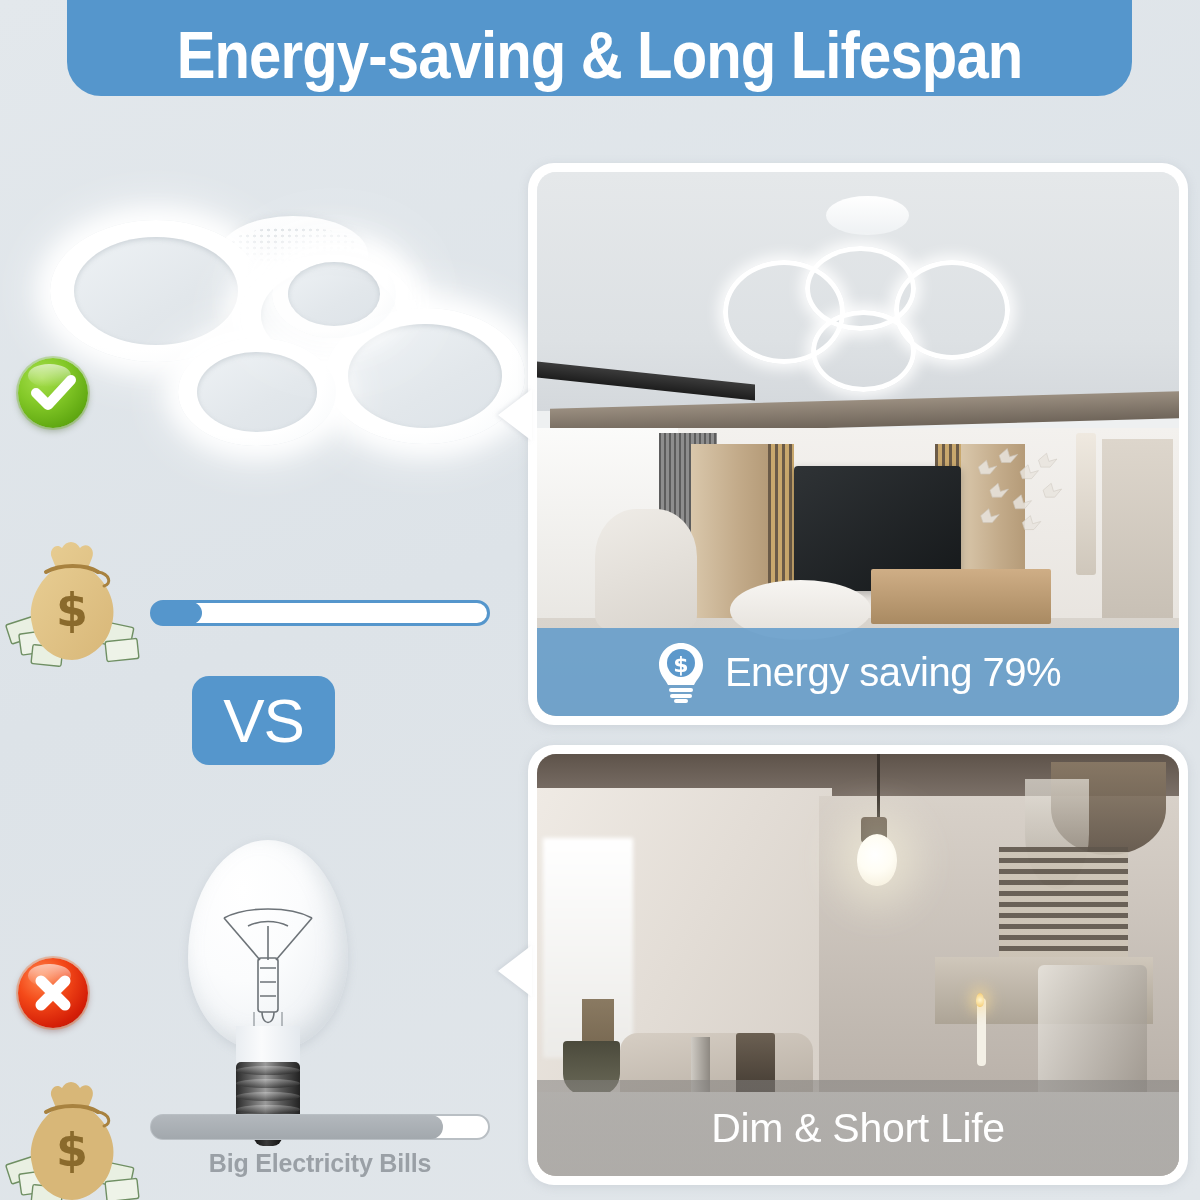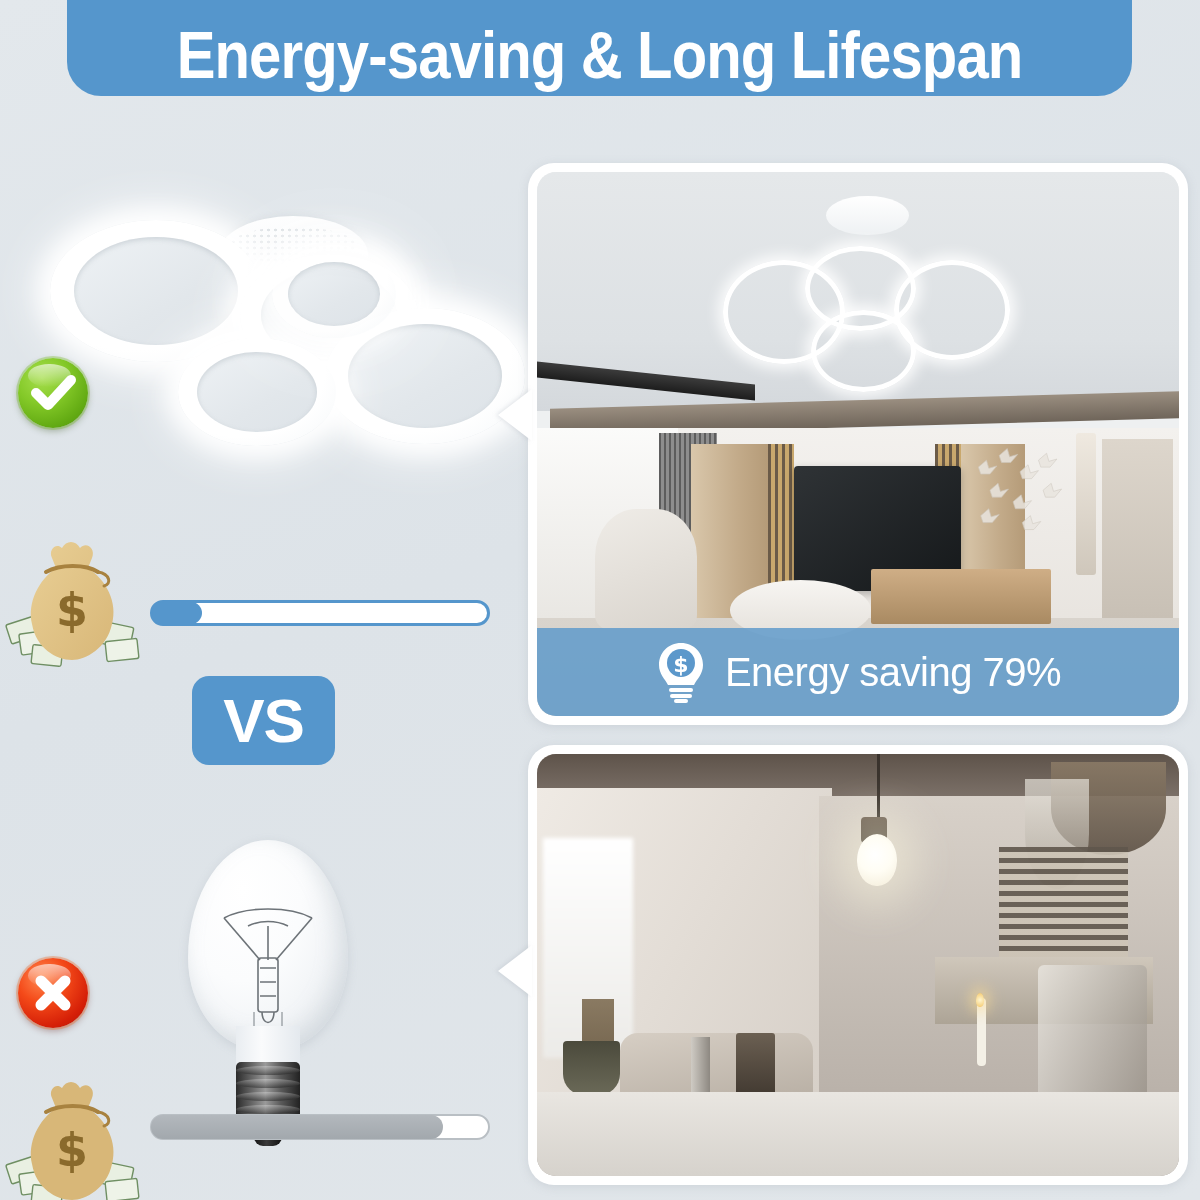--- a/index.html
+++ b/index.html
@@ -70,21 +70,21 @@
   }
   .bar-label.good{color:#4c5257;}
   .bar-label.bad{color:#9aa0a6;}
 
   
   .vs-badge{
     position:absolute;left:192px;top:526px;width:143px;height:89px;
     background:#5596cc;border-radius:17px;
     display:flex;align-items:center;justify-content:center;
   }
-  .vs-text{color:#fff;font-size:62px;font-weight:700;line-height:1;letter-spacing:-1px;}
+  .vs-text{color:#fff;font-size:62px;font-weight:400;line-height:1;letter-spacing:-1px;}
 
   
   .product{position:absolute;left:40px;top:60px;width:470px;height:280px;}
   .ring{
     position:absolute;border-radius:50%;
     background:radial-gradient(ellipse at 40% 32%, #ffffff 0%, #ffffff 62%, #f4f7f9 100%);
     box-shadow:0 0 22px 10px rgba(255,255,255,.95), 0 0 44px 18px rgba(255,255,255,.6);
   }
   .ring .hole{
     position:absolute;border-radius:50%;
@@ -367,20 +367,21 @@
         <path d="M44 44 C58 36 84 36 96 44" fill="none" stroke="#a8823f" stroke-width="4" stroke-linecap="round"></path>
         <path d="M96 44 C108 46 110 56 102 58" fill="none" stroke="#a8823f" stroke-width="3" stroke-linecap="round"></path>
         <text x="70" y="98" font-family="DejaVu Sans, sans-serif" font-size="46" font-weight="bold" fill="#8a6a2c" text-anchor="middle">$</text>
       </svg>
     </div>
 
     <div class="bar-row bar-bad">
       <div class="bar-track bad">
         <div class="bar-fill" style="width:87%;"></div>
       </div>
+      <div class="bar-label bad">Big Electricity Bills</div>
     </div>
 
   </div>
 
   <div class="panel panel-top">
     <div class="pointer pointer-top"></div>
     <div class="photo">
       <div class="scene-lr">
         <div class="lr-ceiling"></div>
 
@@ -458,16 +459,19 @@
         <div class="dim-cands"></div>
         <div class="dim-plant"></div>
         <div class="dim-faucet"></div>
         <div class="dim-bottle"></div>
         <div class="dim-candle"></div>
         <div class="dim-flame"></div>
         <div class="dim-blender"></div>
         <div class="dim-counter"></div>
       </div>
 
+      <div class="caption caption-bottom">
+        <span class="cap-text">Dim &amp; Short Life</span>
+      </div>
     </div>
   </div>
 
 </div>
 
 </body></html>

